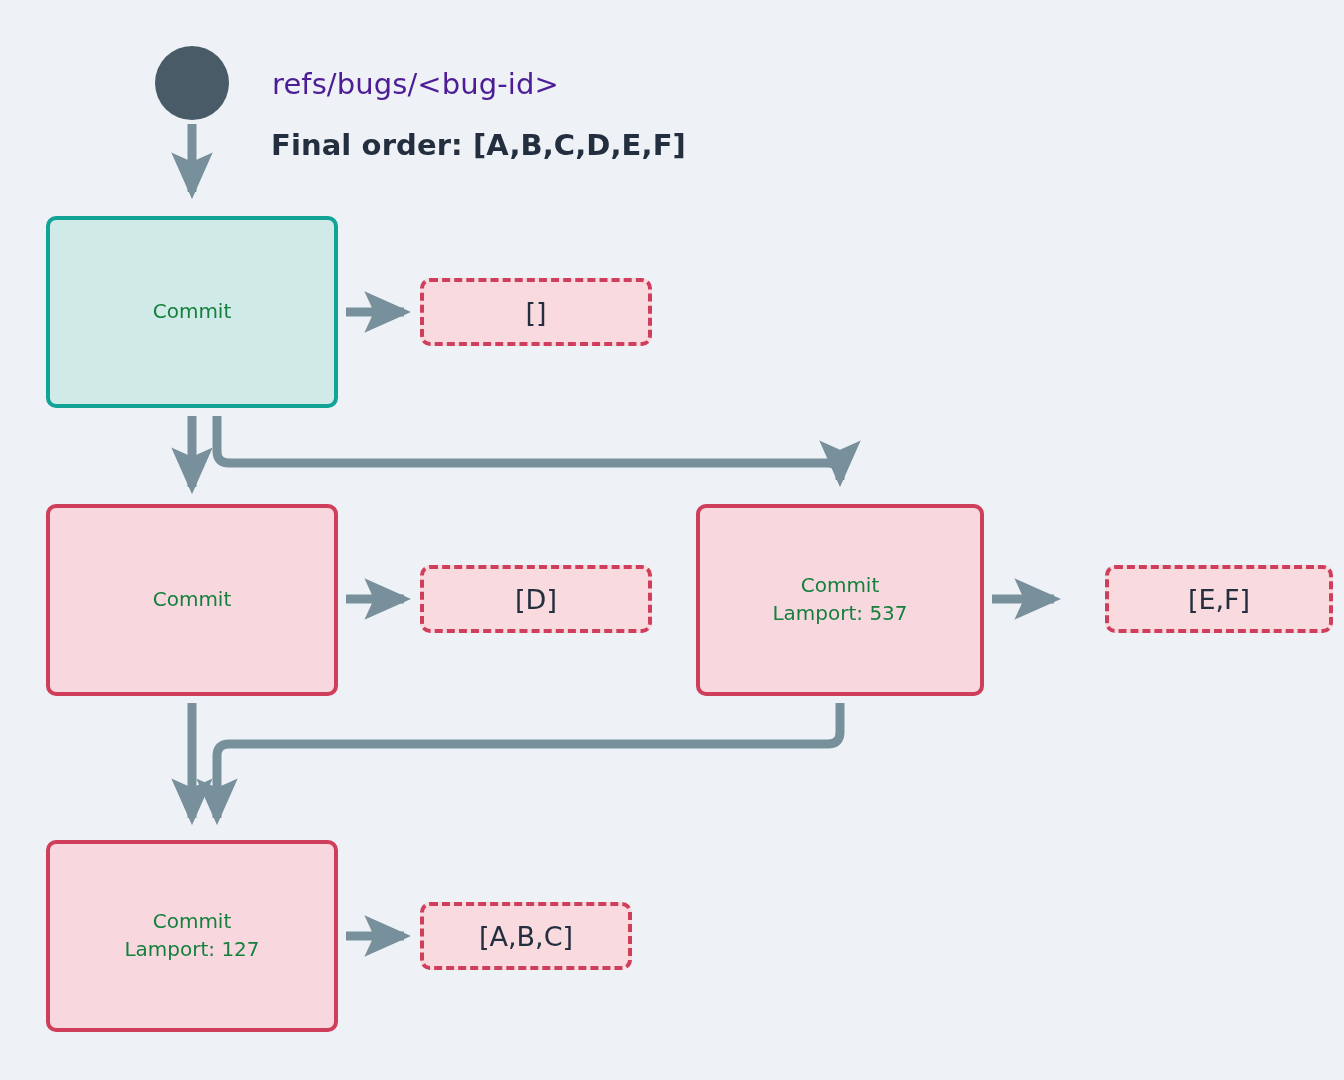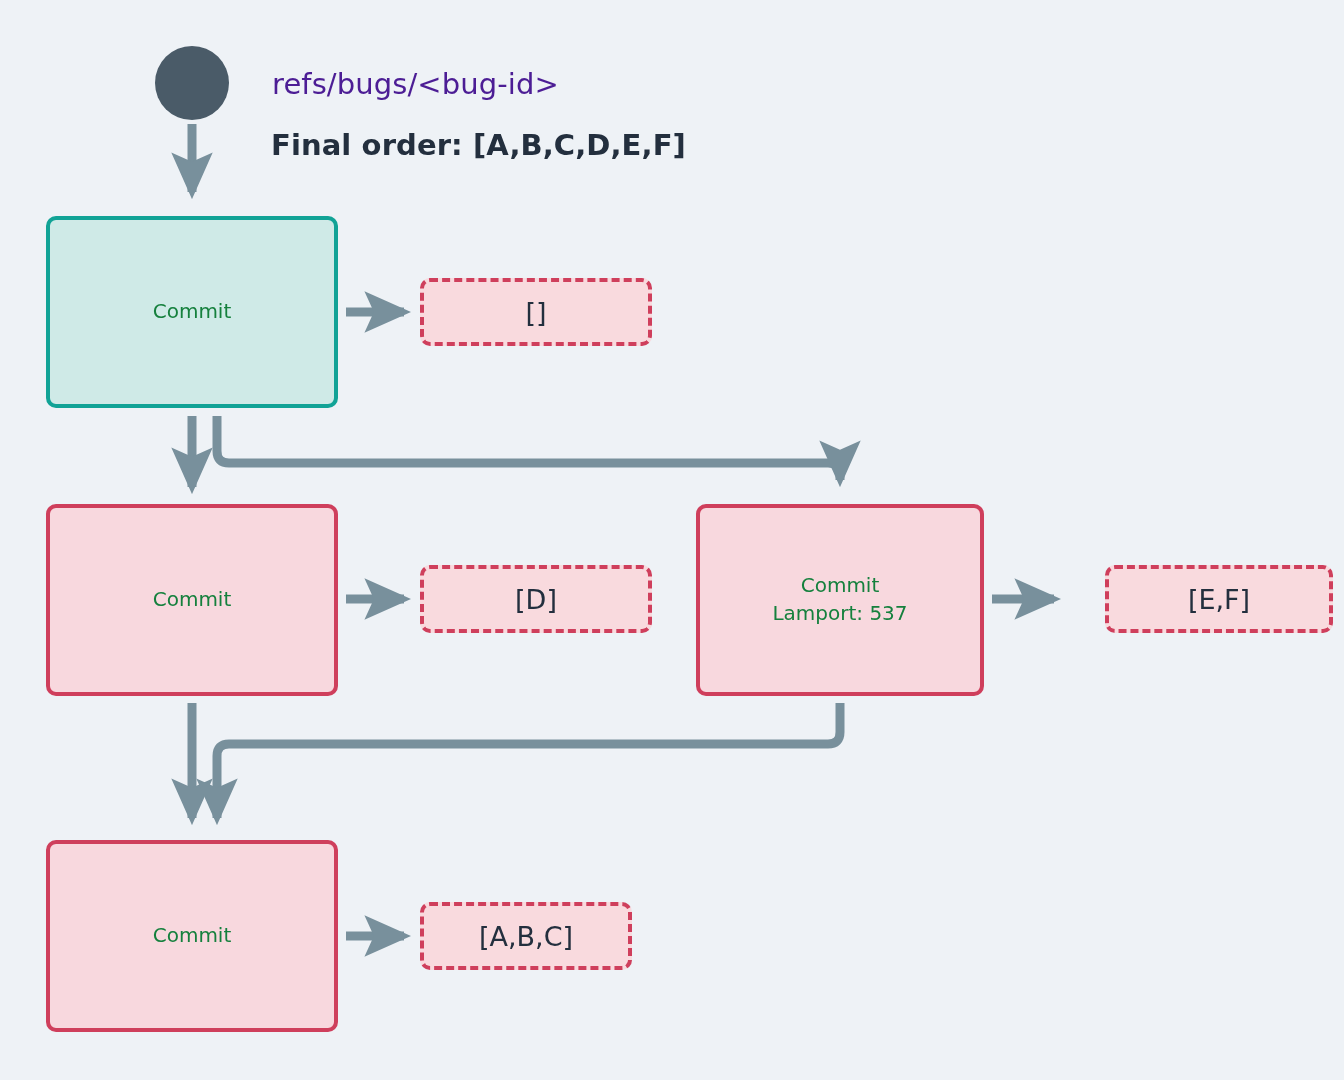--- a/index.html
+++ b/index.html
@@ -149,18 +149,19 @@
   <div class="commit-node pending" style="left:696px; top:504px; width:288px; height:192px;">
     <span class="node-line">Commit</span>
     <span class="node-line">Lamport: 537</span>
   </div>
   <div class="payload-box" style="left:1070px; top:565px; width:228px; height:68px;margin-left:35px;">
     <span>[E,F]</span>
   </div>
 
   <div class="commit-node pending" style="left:46px; top:840px; width:292px; height:192px;">
     <span class="node-line">Commit</span>
+    <span class="node-line">Lamport: 127</span>
   </div>
   <div class="payload-box" style="left:420px; top:902px; width:212px; height:68px;">
     <span>[A,B,C]</span>
   </div>
 
 </div>
 
 </body></html>

